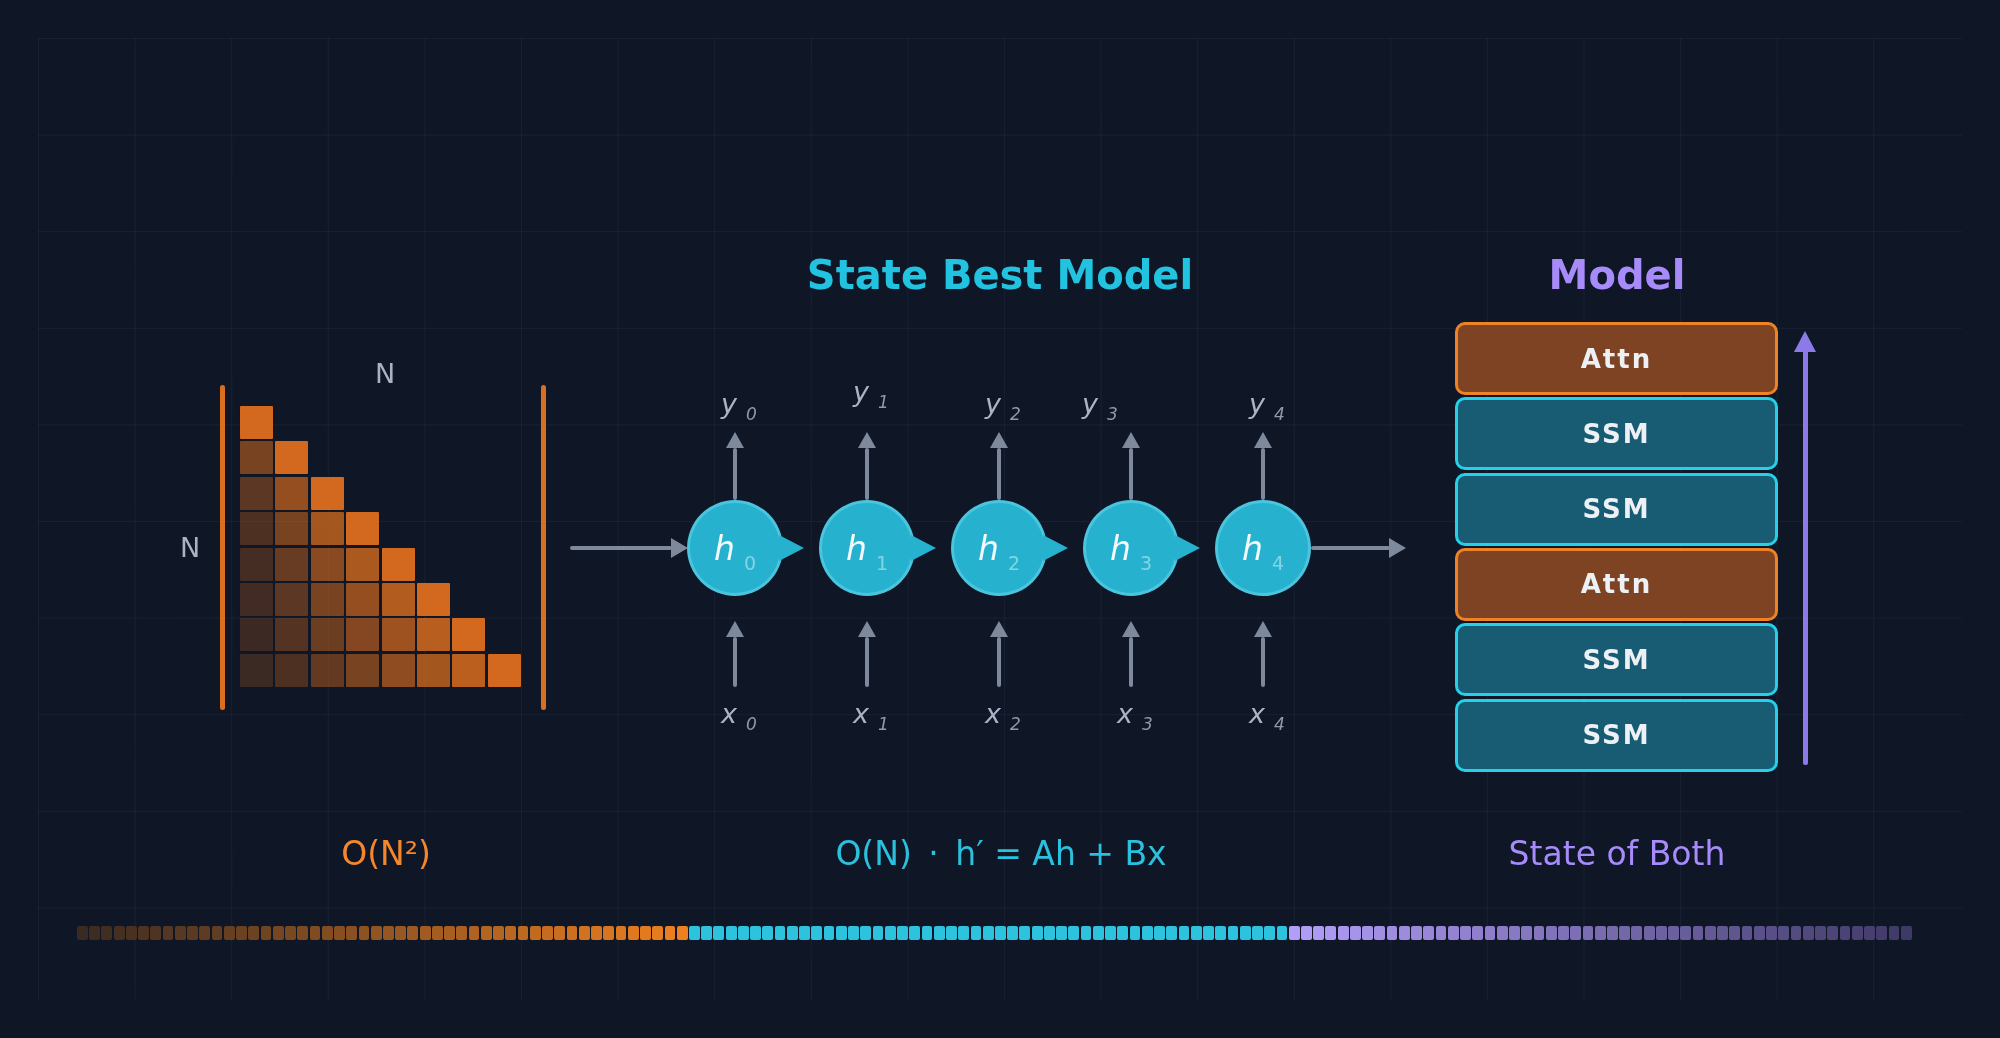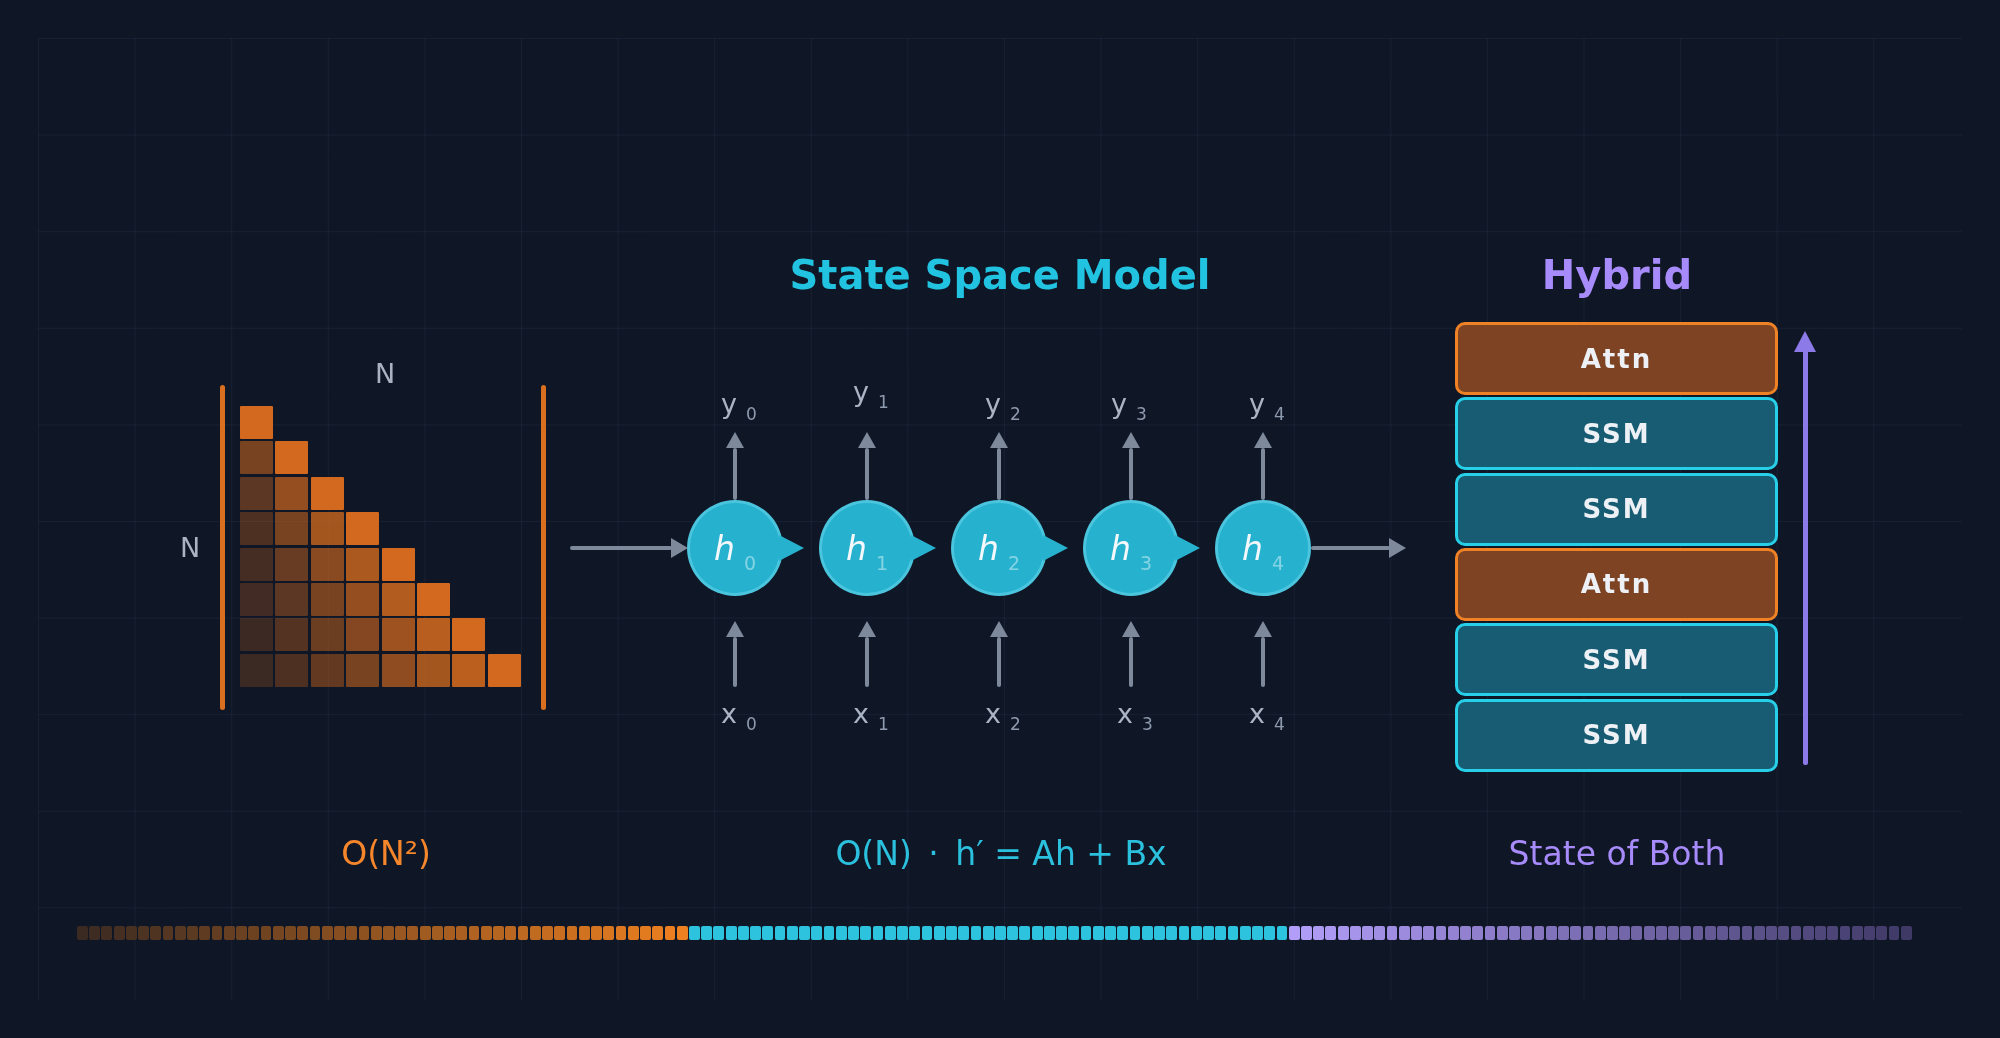--- a/index.html
+++ b/index.html
@@ -37,21 +37,21 @@
   .hsub{color:rgba(225,245,250,0.5);font-size:19px;margin-left:9px;margin-top:30px;}
   .tail{position:absolute;width:0;height:0;border-top:13px solid transparent;
         border-bottom:13px solid transparent;border-left:25px solid #26b2cf;}
   .vline{position:absolute;width:4px;background:#7e8a9c;border-radius:2px;}
   .vhead{position:absolute;width:0;height:0;border-left:9px solid transparent;
         border-right:9px solid transparent;border-bottom:16px solid #7e8a9c;}
   .hline{position:absolute;height:4px;background:#7e8a9c;border-radius:2px;}
   .hhead{position:absolute;width:0;height:0;border-top:10px solid transparent;
         border-bottom:10px solid transparent;border-left:17px solid #7e8a9c;}
   .xy-label{position:absolute;transform:translateX(-50%);color:#aab4c4;
-        font-size:27px;white-space:nowrap;}
+        font-size:27px;font-style:italic;white-space:nowrap;}
   .xy-sub{font-size:17px;margin-left:9px;color:#8e9aad;vertical-align:-7px;}
   
   #hybrid-stack{position:absolute;left:1455px;top:322px;width:323px;height:452px;}
   .block{position:absolute;left:0;width:323px;height:73px;border-radius:10px;box-sizing:border-box;
         display:flex;align-items:center;justify-content:center;font-weight:bold;font-size:26px;
         letter-spacing:2px;color:#edf1f6;border:3px solid;}
   .block-attn{background:#7d4322;border-color:#f08226;}
   .block-ssm{background:#175c72;border-color:#28cfe8;}
   .purple-line{position:absolute;left:1803px;top:350px;width:5px;height:415px;
         background:#8d7ae9;border-radius:2px;}
@@ -61,22 +61,22 @@
   
   .seg{position:absolute;top:926px;width:10.8px;height:14px;border-radius:2px;}
 </style>
 </head>
 <body>
 
 <div class="canvas">
   <div class="grid"></div>
 
 
-  <div class="sec-title sec-ssm">State Space Model</div>
-  <div class="sec-title sec-hyb">Hybrid</div>
+  <div class="sec-title sec-ssm">State Best Model</div>
+  <div class="sec-title sec-hyb">Model</div>
 
   <div class="n-label" style="left:385px;top:373px;">N</div>
   <div class="n-label" style="left:190px;top:547px;">N</div>
   <div class="bracket" style="left:220px;"></div>
   <div class="bracket" style="left:541px;"></div>
   <div id="attn-matrix">
       <div class="mcell" style="left: 0px; top: 0px; background: rgb(210, 105, 30);"></div>
       <div class="mcell" style="left: 0px; top: 35.4px; background: rgba(210, 105, 30, 0.54);"></div>
       <div class="mcell" style="left: 35.4px; top: 35.4px; background: rgb(210, 105, 30);"></div>
       <div class="mcell" style="left: 0px; top: 70.8px; background: rgba(210, 105, 30, 0.396);"></div>
@@ -141,21 +141,21 @@
       <div class="vline" style="left: 997px; top: 448px; height: 52px;"></div>
       <div class="vhead" style="left: 990px; top: 432px;"></div>
       <div class="circle" style="left: 951px; top: 500px;">
         <span class="hsym">h</span>
         <span class="hsub">2</span>
       </div>
       <div class="tail" style="left: 1043px; top: 535px;"></div>
       <div class="vline" style="left: 997px; top: 637px; height: 50px;"></div>
       <div class="vhead" style="left: 990px; top: 621px;"></div>
       <div class="xy-label" style="left: 1003px; top: 698px;">x<span class="xy-sub">2</span></div>
-      <div class="xy-label" style="left: 1129px; top: 388px;">y<span class="xy-sub">3</span></div>
+      <div class="xy-label" style="left: 1100px; top: 388px;">y<span class="xy-sub">3</span></div>
       <div class="vline" style="left: 1129px; top: 448px; height: 52px;"></div>
       <div class="vhead" style="left: 1122px; top: 432px;"></div>
       <div class="circle" style="left: 1083px; top: 500px;">
         <span class="hsym">h</span>
         <span class="hsub">3</span>
       </div>
       <div class="tail" style="left: 1175px; top: 535px;"></div>
       <div class="vline" style="left: 1129px; top: 637px; height: 50px;"></div>
       <div class="vhead" style="left: 1122px; top: 621px;"></div>
       <div class="xy-label" style="left: 1135px; top: 698px;">x<span class="xy-sub">3</span></div>

